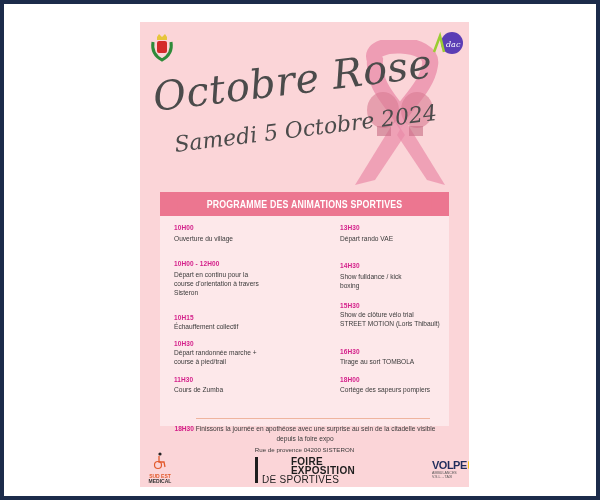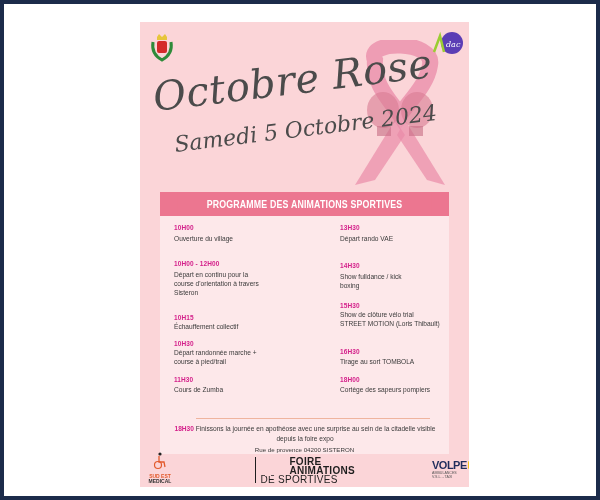--- a/index.html
+++ b/index.html
@@ -58,21 +58,21 @@
       font-style: italic;
       font-size: 22px;
       color: #4b4b4b;
       transform: rotate(-7deg);
       transform-origin: left bottom;
       white-space: nowrap;
     }
     .program {
       position: absolute;
       left: 20px; top: 170px;
-      width: 289px; height: 262px;
+      width: 289px; height: 234px;
       background: #fde8ea;
     }
     .program-header {
       height: 24px;
       background: #ec7690;
       color: #ffffff;
       font-family: "Liberation Sans", sans-serif;
       font-weight: bold;
       font-size: 10px;
       letter-spacing: 0.2px;
@@ -295,21 +295,21 @@
       <div class="name2">MEDICAL</div>
     </div>
 
     <div class="footer-logo foire">
       <div class="mark">
         <div style="position:absolute; left:4px; top:4px; width:6px; height:6px; background:#fbd5d8;"></div>
         <div style="position:absolute; left:10px; top:14px; width:6px; height:5px; background:#fbd5d8;"></div>
       </div>
       <div class="txt">
         <div class="l1">FOIRE</div>
-        <div class="l2">ANIMATIONS</div>
+        <div class="l2">EXPOSITION</div>
         <div class="l3">DE SPORTIVES</div>
       </div>
     </div>
 
     <div class="footer-logo volpe">
       <div class="name">
         <span>VOLPE</span>
         <span class="arrow"></span>
       </div>
       <div class="sub">AMBULANCES</div>

